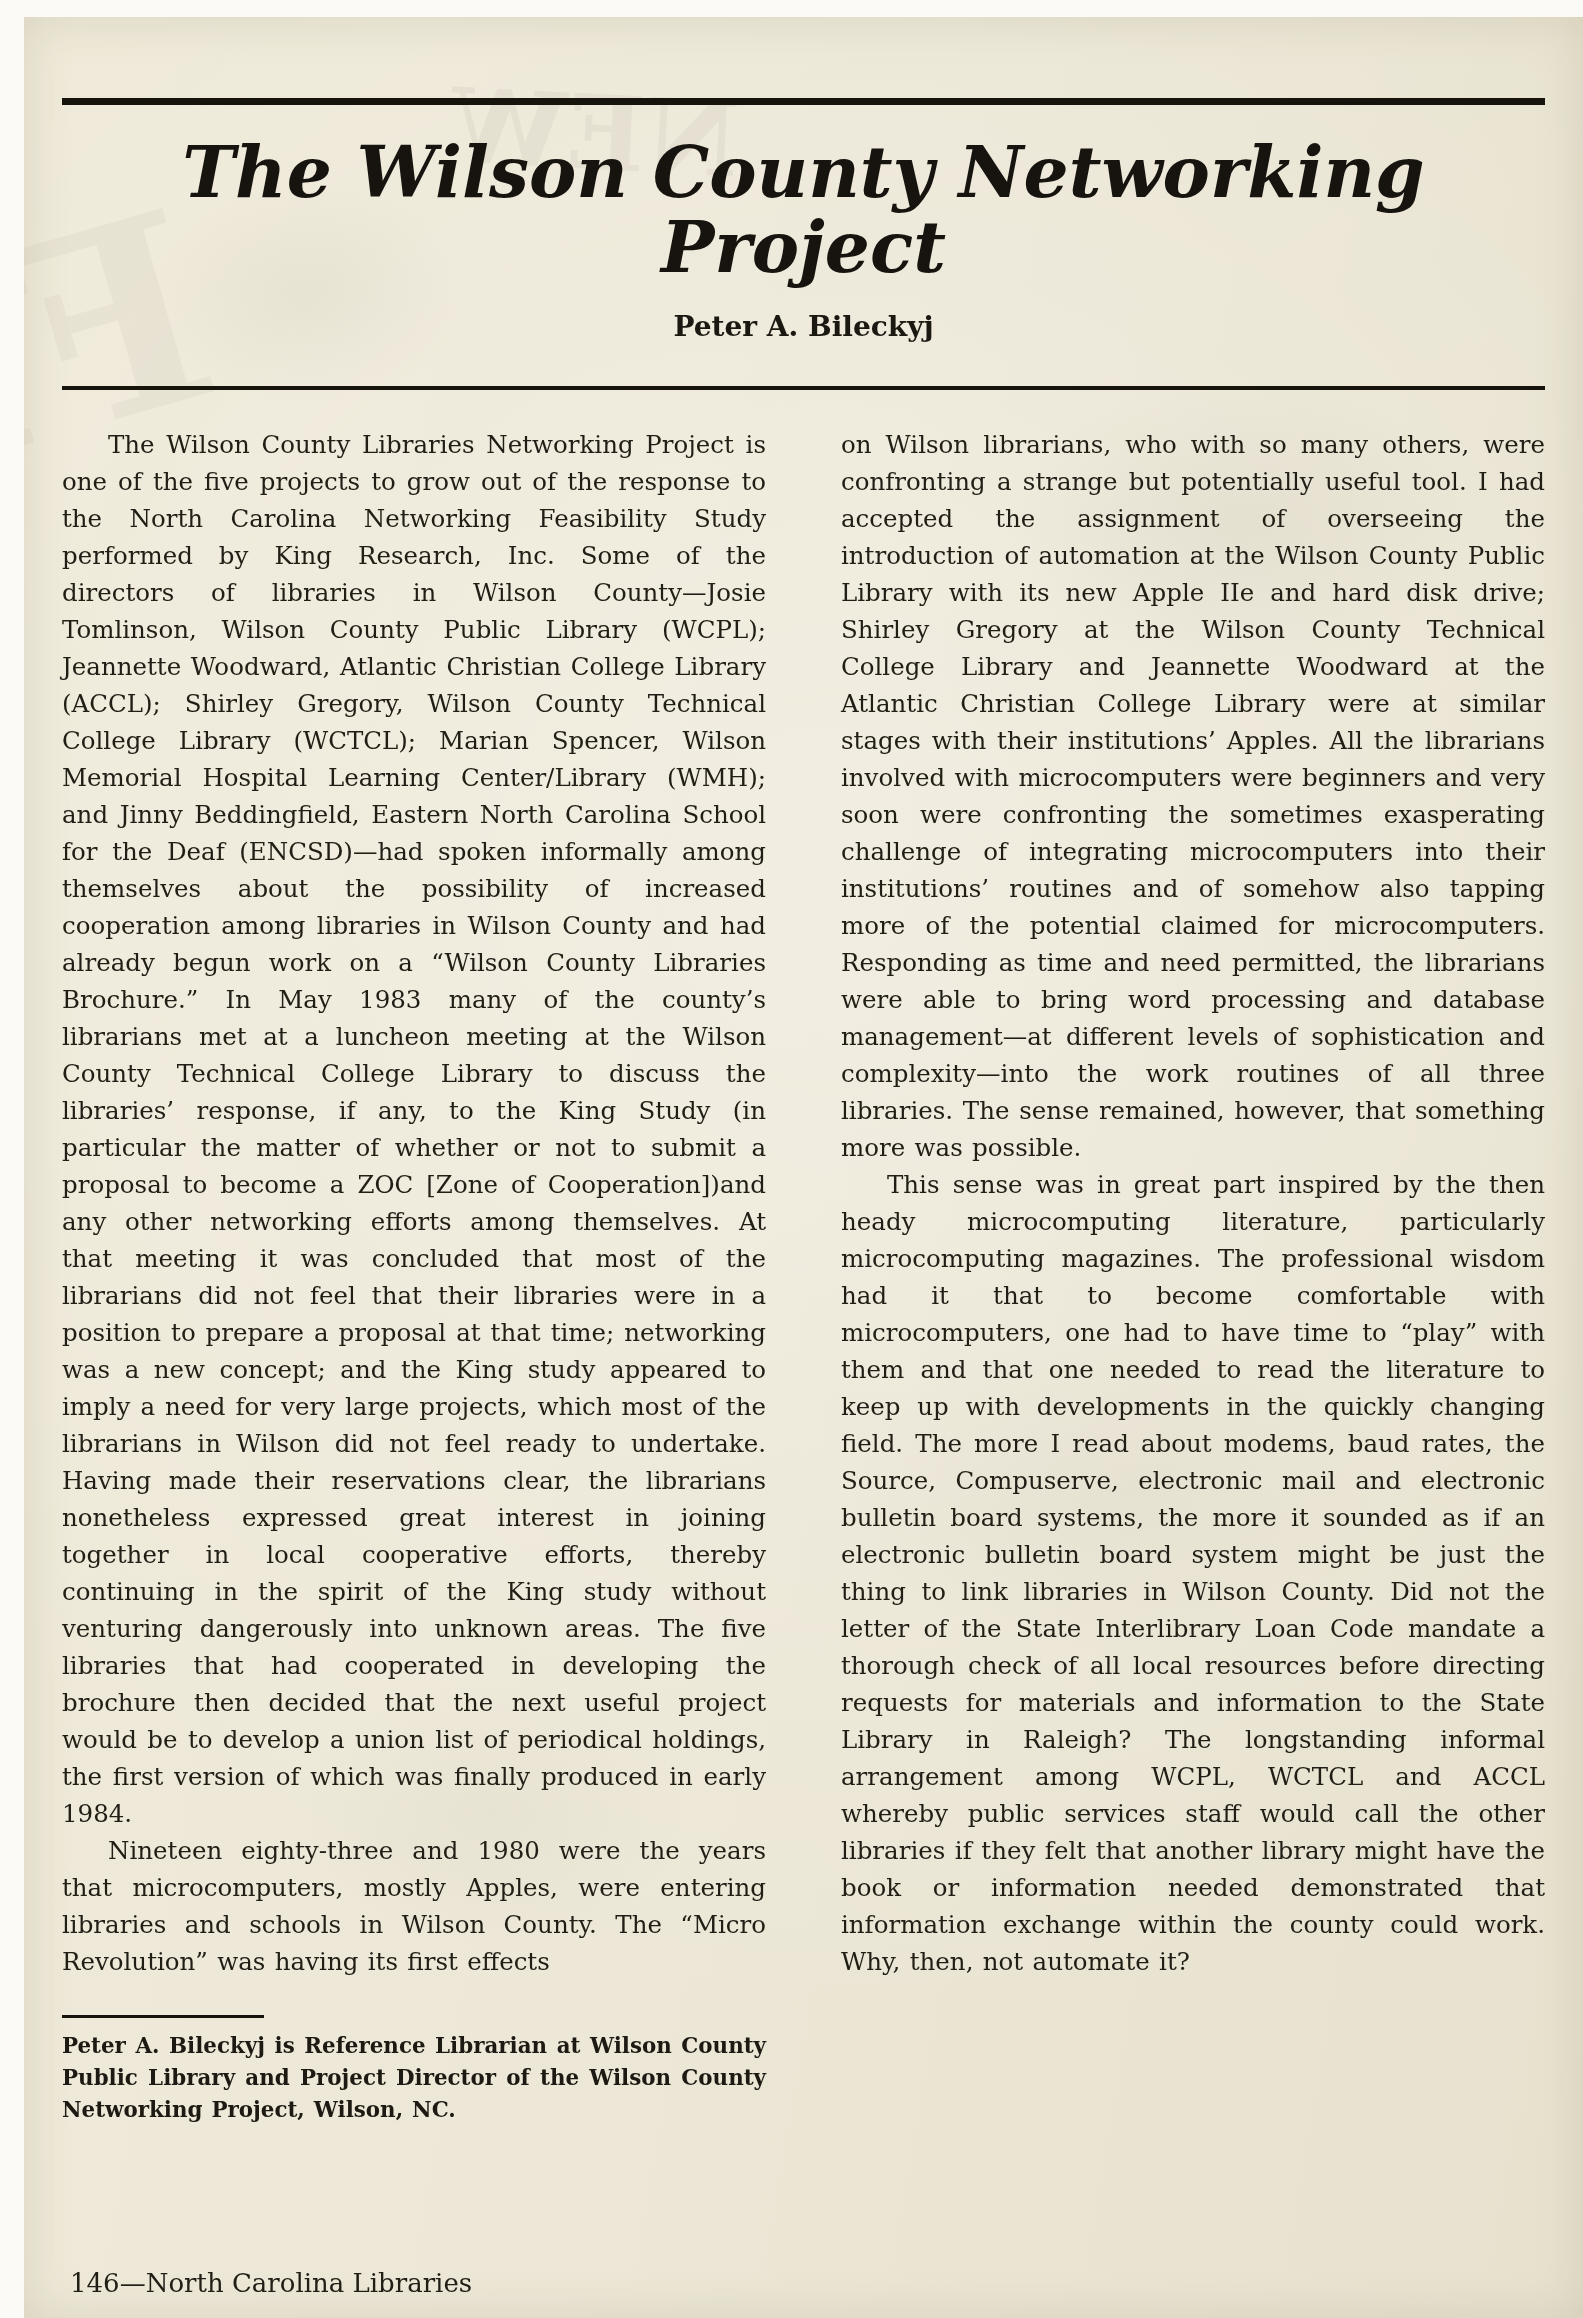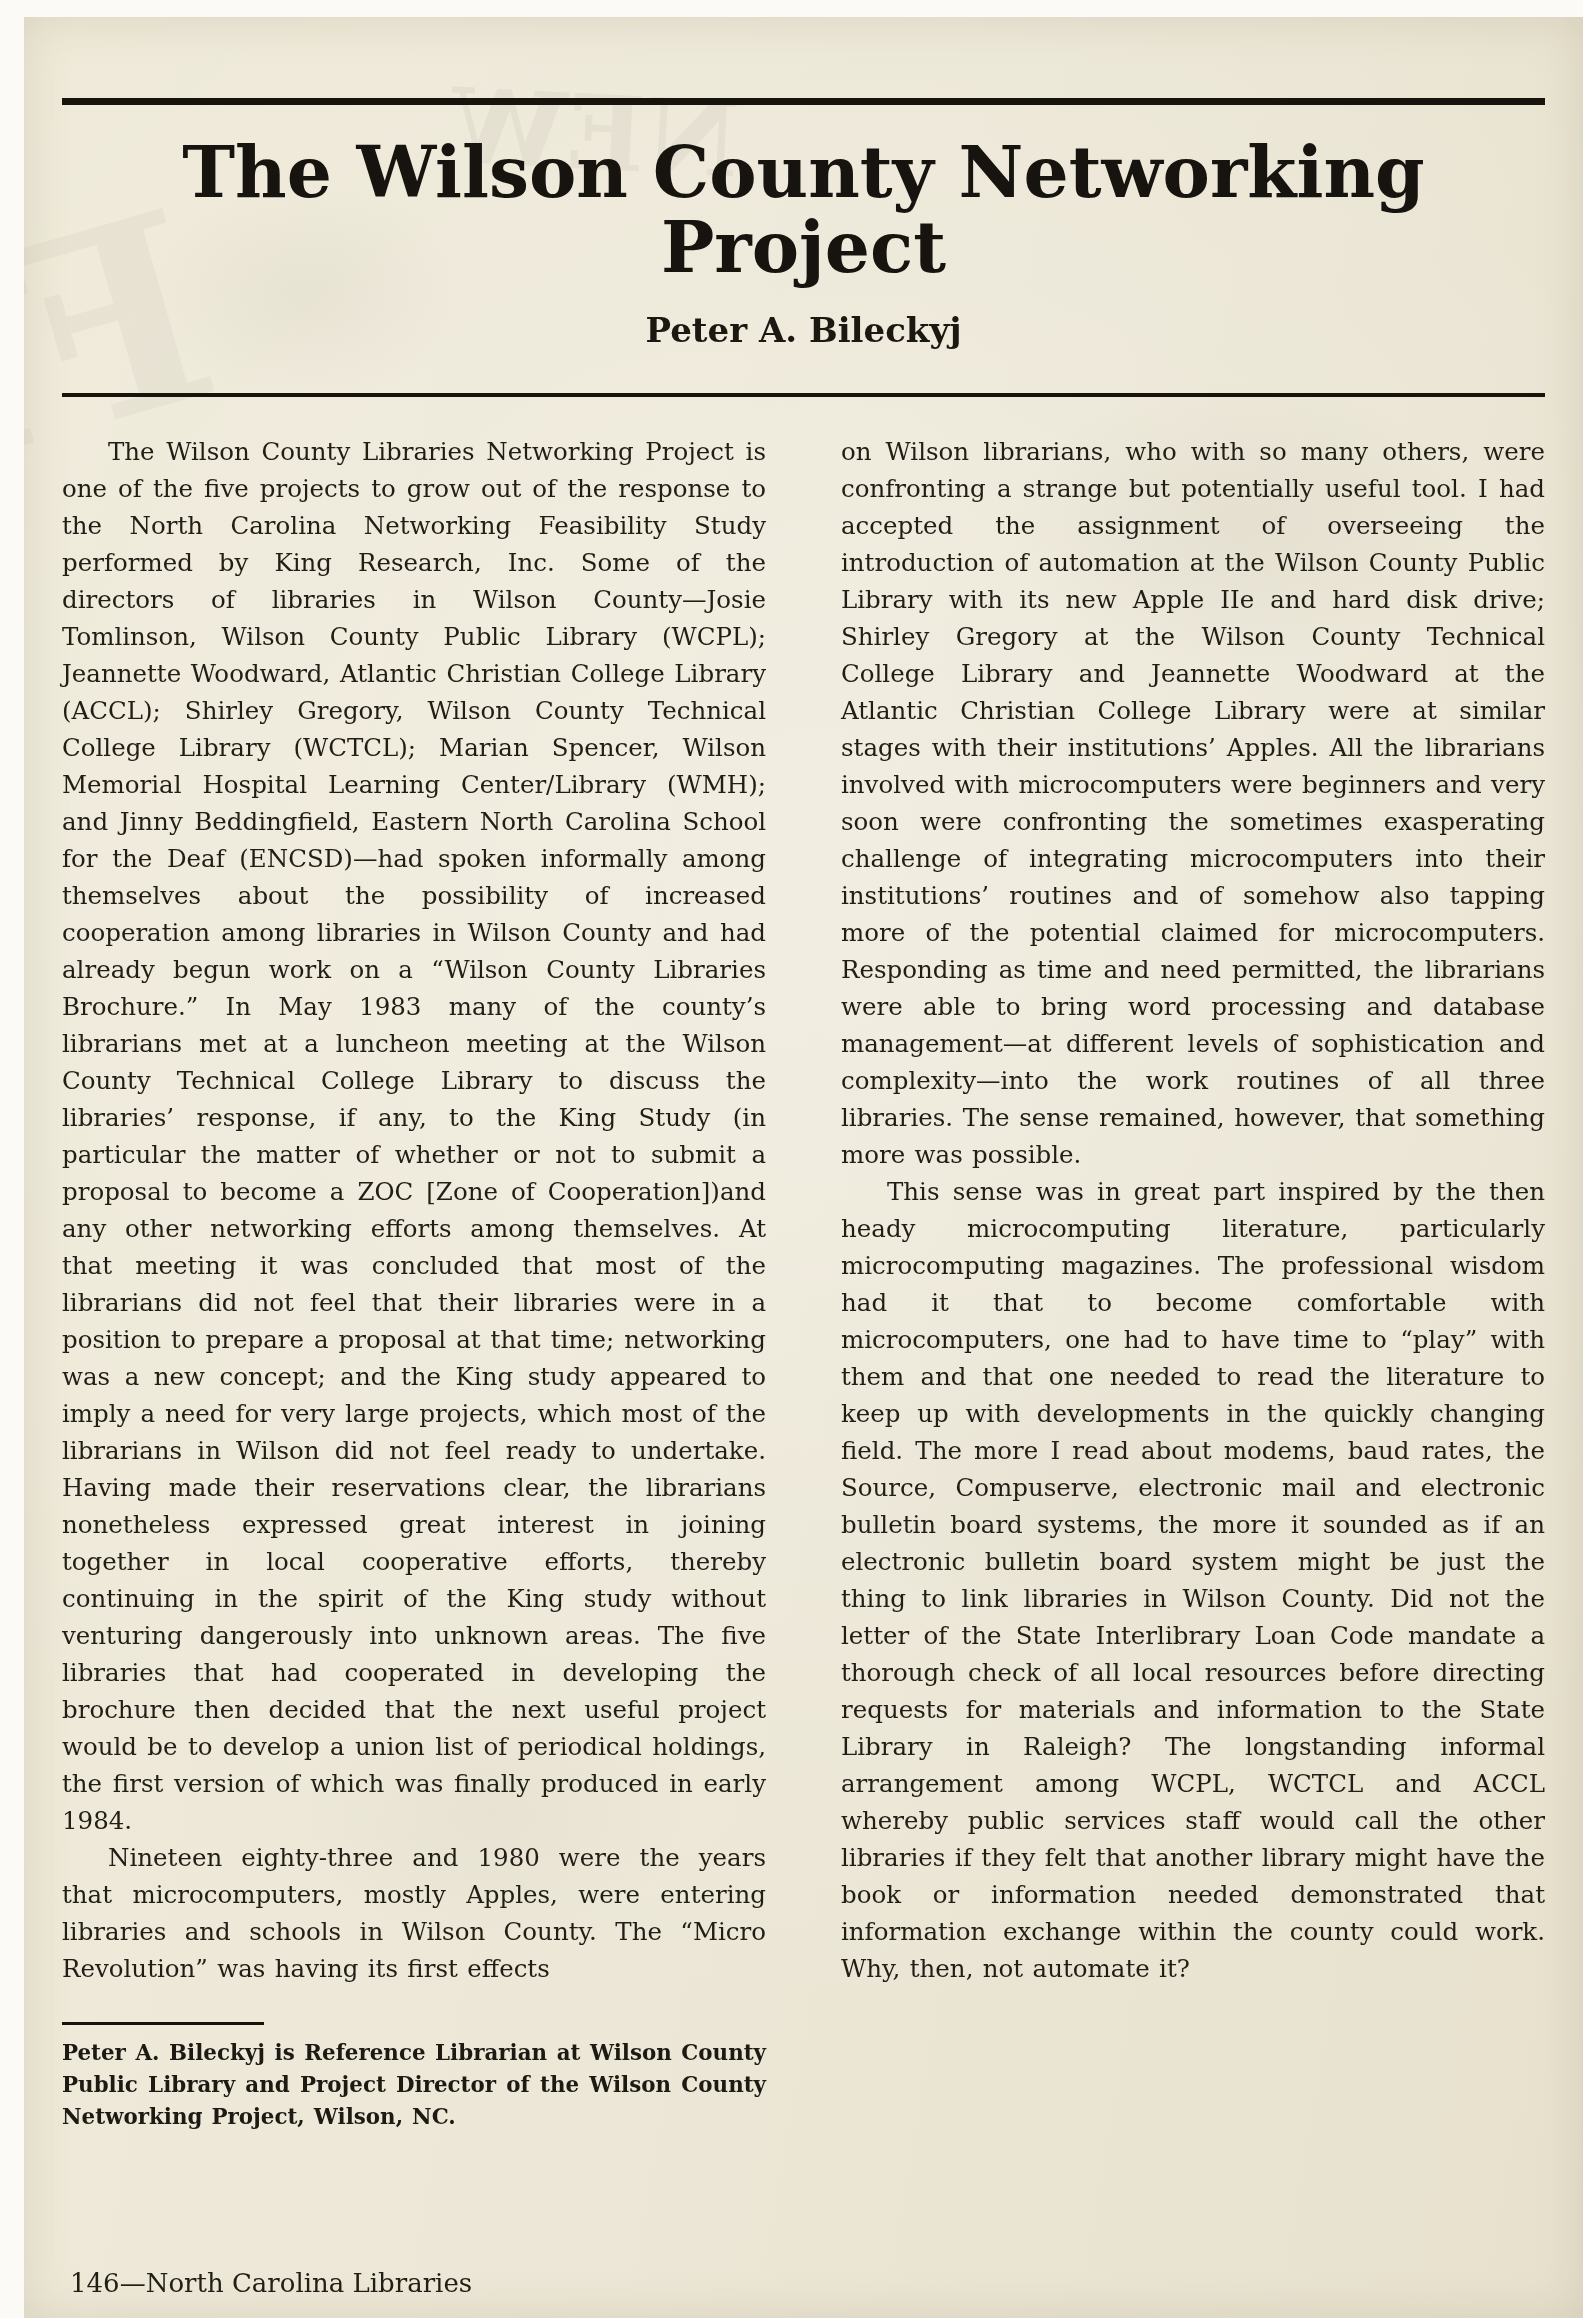--- a/index.html
+++ b/index.html
@@ -71,25 +71,26 @@
     background: #17140e;
   }
   .title {
     margin: 30px 0 0 0;
     text-align: center;
     font-size: 71px;
     line-height: 1.05;
     font-weight: 700;
     color: #171410;
     letter-spacing: 0px;
+    font-style: italic;
   }
   .author {
     margin: 25px 0 0 0;
     text-align: center;
-    font-size: 34px;
+    font-size: 28px;
     font-weight: 700;
     color: #1b1812;
   }
   .divider {
     height: 4px;
     background: #17140e;
     margin-top: 43px;
   }
   .columns {
     display: flex;

